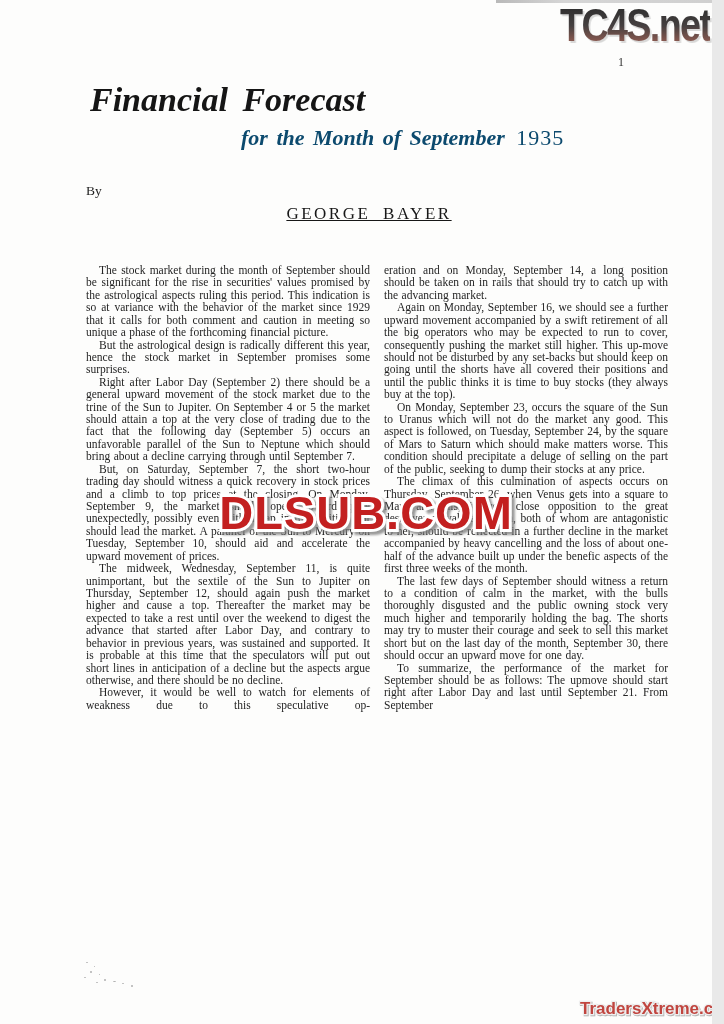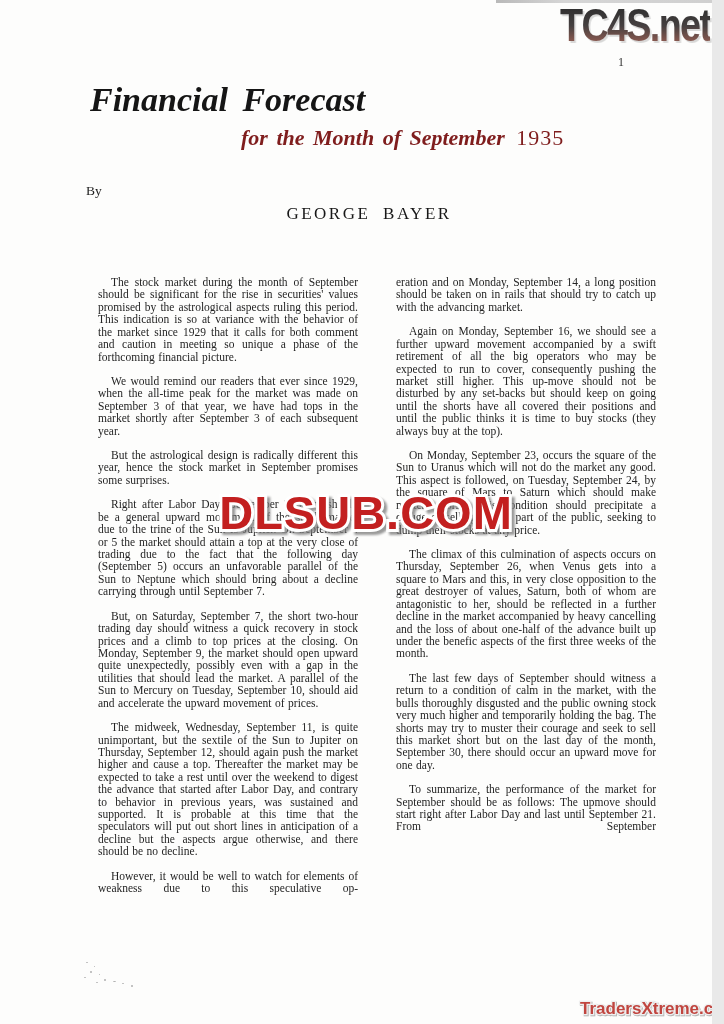--- a/index.html
+++ b/index.html
@@ -34,41 +34,41 @@
   }
   .title{
     position:absolute;left:90px;top:80px;margin:0;
     font-style:italic;font-weight:bold;
     font-size:34px;line-height:40px;
     color:#151515;
     word-spacing:6px;
   }
   .subtitle{
     position:absolute;left:241px;top:124px;
-    font-size:22px;line-height:28px;color:#7f1d1d;
+    font-size:22px;line-height:28px;color:#0c4a6e;
     white-space:nowrap;
   }
   .subtitle .sub-italic{font-style:italic;font-weight:bold;word-spacing:3px;}
   .subtitle .sub-year{font-weight:normal;margin-left:6px;letter-spacing:1px;}
   .byline{
     position:absolute;left:86px;top:183px;width:566px;
     text-align:left;font-size:13.5px;color:#1d1d1d;
   }
   .author{
     position:absolute;left:86px;top:204px;width:566px;
     text-align:center;font-size:17px;letter-spacing:2.5px;
-    color:#171717;word-spacing:6px;
+    color:#171717;word-spacing:6px;text-decoration:underline;
   }
   .columns{
     position:absolute;left:86px;top:264px;width:582px;
     display:flex;gap:14px;
   }
   .col{flex:1 1 0;min-width:0;}
   .col p{
-    margin:12px;
+    margin:0;
     font-size:11.5px;line-height:12.42px;
     text-align:justify;
     text-indent:13px;
     word-spacing:0.6px;
     color:#242424;
   }
   .col p.cont{text-indent:0;}
   .col p.flush{text-align-last:justify;}
   .wm-dlsub{
     position:absolute;left:216px;top:482px;
@@ -119,21 +119,20 @@
     <span class="sub-italic">for the Month of September</span>
     <span class="sub-year">1935</span>
   </div>
 
   <div class="byline">By</div>
   <div class="author">GEORGE BAYER</div>
 
   <div class="columns">
     <div class="col">
       <p>The stock market during the month of September should be significant for the rise in securities' values promised by the astrological aspects ruling this period.  This indication is so at variance with the behavior of the market since 1929 that it calls for both comment and caution in meeting so unique a phase of the forthcoming financial picture.</p>
-      <p>We would remind our readers that ever since 1929, when the all-time peak for the market was made on September 3 of that year, we have had tops in the market shortly after September 3 of each subsequent year.</p>
       <p>But the astrological design is radically different this year, hence the stock market in September promises some surprises.</p>
       <p>Right after Labor Day (September 2) there should be a general upward movement of the stock market due to the trine of the Sun to Jupiter.  On September 4 or 5 the market should attain a top at the very close of trading due to the fact that the following day (September 5) occurs an unfavorable parallel of the Sun to Neptune which should bring about a decline carrying through until September 7.</p>
       <p>But, on Saturday, September 7, the short two-hour trading day should witness a quick recovery in stock prices and a climb to top prices at the closing.  On Monday, September 9, the market should open upward quite unexpectedly, possibly even with a gap in the utilities that should lead the market.  A parallel of the Sun to Mercury on Tuesday, September 10, should aid and accelerate the upward movement of prices.</p>
       <p>The midweek, Wednesday, September 11, is quite unimportant, but the sextile of the Sun to Jupiter on Thursday, September 12, should again push the market higher and cause a top. Thereafter the market may be expected to take a rest until over the weekend to digest the advance that started after Labor Day, and contrary to behavior in previous years, was sustained and supported.  It is probable at this time that the speculators will put out short lines in anticipation of a decline but the aspects argue otherwise, and there should be no decline.</p>
       <p class="flush">However, it would be well to watch for elements of weakness due to this speculative op-</p>
     </div>
     <div class="col">
       <p class="cont">eration and on Monday, September 14, a long position should be taken on in rails that should try to catch up with the advancing market.</p>
       <p>Again on Monday, September 16, we should see a further upward movement accompanied by a swift retirement of all the big operators who may be expected to run to cover, consequently pushing the market still higher.  This up-move should not be disturbed by any set-backs but should keep on going until the shorts have all covered their positions and until the public thinks it is time to buy stocks (they always buy at the top).</p>
       <p>On Monday, September 23, occurs the square of the Sun to Uranus which will not do the market any good.  This aspect is followed, on Tuesday, September 24, by the square of Mars to Saturn which should make matters worse.  This condition should precipitate a deluge of selling on the part of the public, seeking to dump their stocks at any price.</p>

